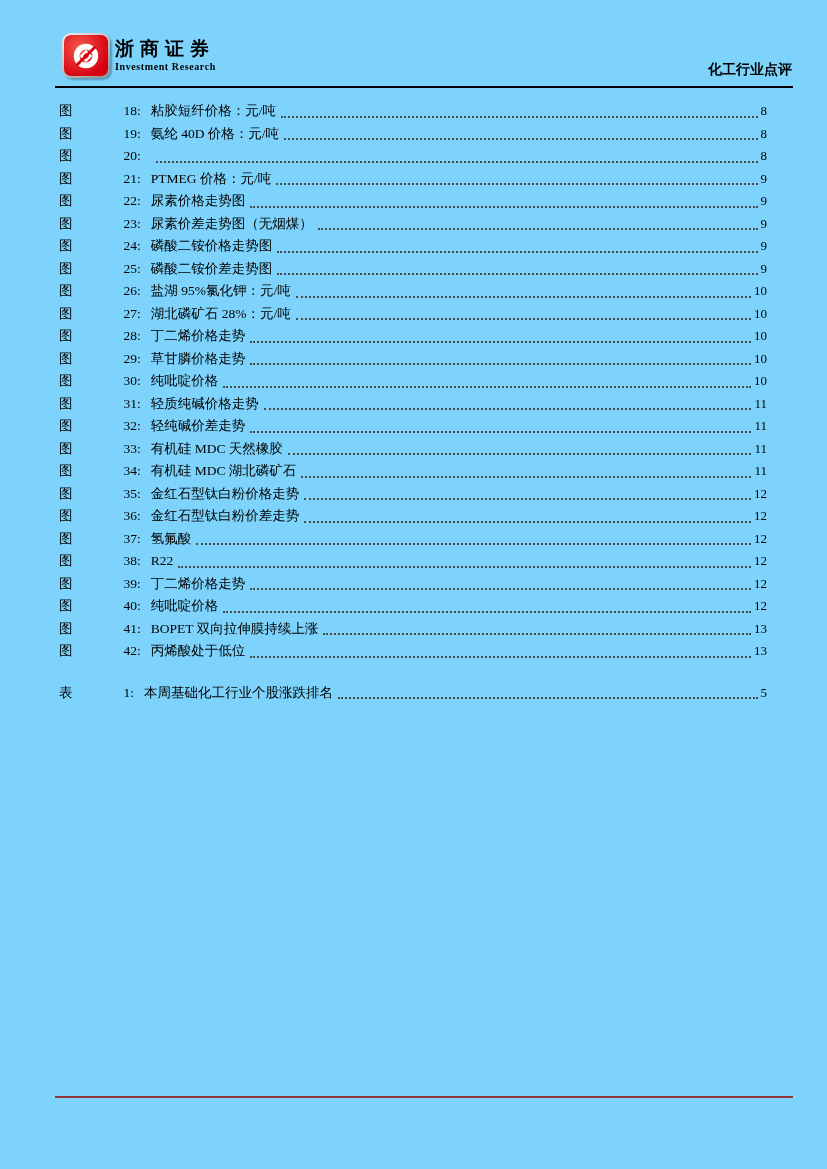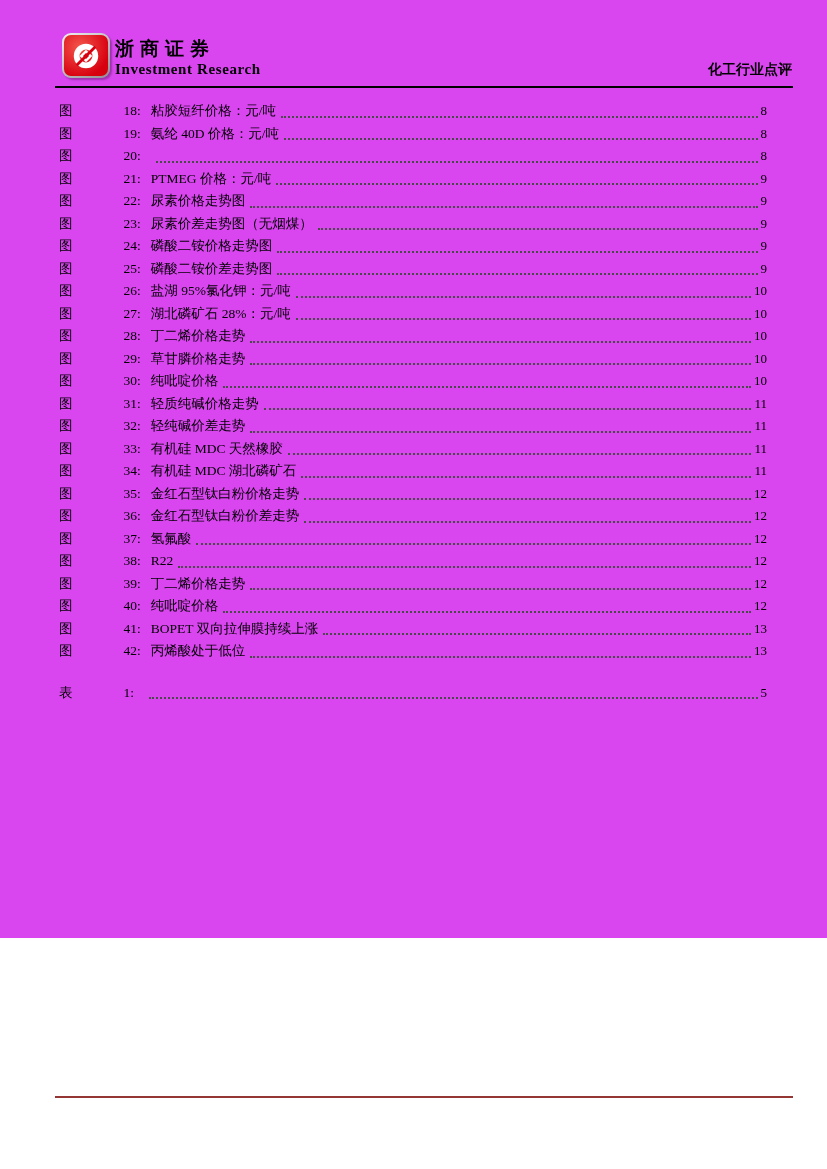--- a/index.html
+++ b/index.html
@@ -1,40 +1,40 @@
 <!DOCTYPE html>
 <html><head>
 <meta charset="utf-8">
 <style>
   html,body { margin:0; padding:0; background:#ffffff; }
   body {
     width:827px; height:1169px; position:relative; overflow:hidden;
     font-family:"Liberation Serif","DejaVu Serif",serif; color:#000;
   }
-  .page { position:absolute; inset:0; width:827px; height:938px; background:#d946ef; }
+  .page { position:absolute; inset:0; width:827px; height:1169px; background:#7dd3fc; }
 
   
   .logo-outer {
     position:absolute; left:62px; top:33px; width:48px; height:45px;
     border-radius:9px; padding:2px; box-sizing:border-box;
     background:linear-gradient(145deg,#f0f0f0 0%,#8f8f8f 100%);
     box-shadow:2px 2px 2px rgba(0,0,0,0.28);
   }
   .logo-inner {
     width:100%; height:100%; border-radius:7px;
     background:radial-gradient(circle at 35% 30%, #f4564b 0%, #d7000f 75%);
     display:flex; align-items:center; justify-content:center;
   }
   .brand-text { position:absolute; left:115px; top:38px; }
   .brand-cn {
     font-size:19px; font-weight:bold; letter-spacing:6px; line-height:22px;
     font-family:"Liberation Serif","DejaVu Serif",serif;
   }
   .brand-en {
-    font-size:15px; font-weight:bold; letter-spacing:0.6px; margin-top:1px;
+    font-size:10px; font-weight:bold; letter-spacing:0.6px; margin-top:1px;
     font-family:"Liberation Serif","DejaVu Serif",serif;
   }
   .report-type {
     position:absolute; right:35px; top:61px;
     font-size:14px; font-weight:bold;
     font-family:"Liberation Sans","DejaVu Sans",sans-serif;
   }
   .header-rule { position:absolute; left:55px; right:34px; top:86px; border-top:2px solid #000; }
 
   
@@ -281,20 +281,21 @@
     <span class="toc-num">42:</span>
     <span class="toc-title">丙烯酸处于低位</span>
     <span class="toc-leader"></span>
     <span class="toc-page">13</span>
   </div>
 </div>
     <div class="toc-list toc-tables">
   <div class="toc-row">
     <span class="toc-fig">表</span>
     <span class="toc-num">1:</span>
+    <span class="toc-title">本周基础化工行业个股涨跌排名</span>
     <span class="toc-leader"></span>
     <span class="toc-page">5</span>
   </div>
 </div>
   </div>
 
   <div class="footer-rule"></div>
 
 </div>
 

